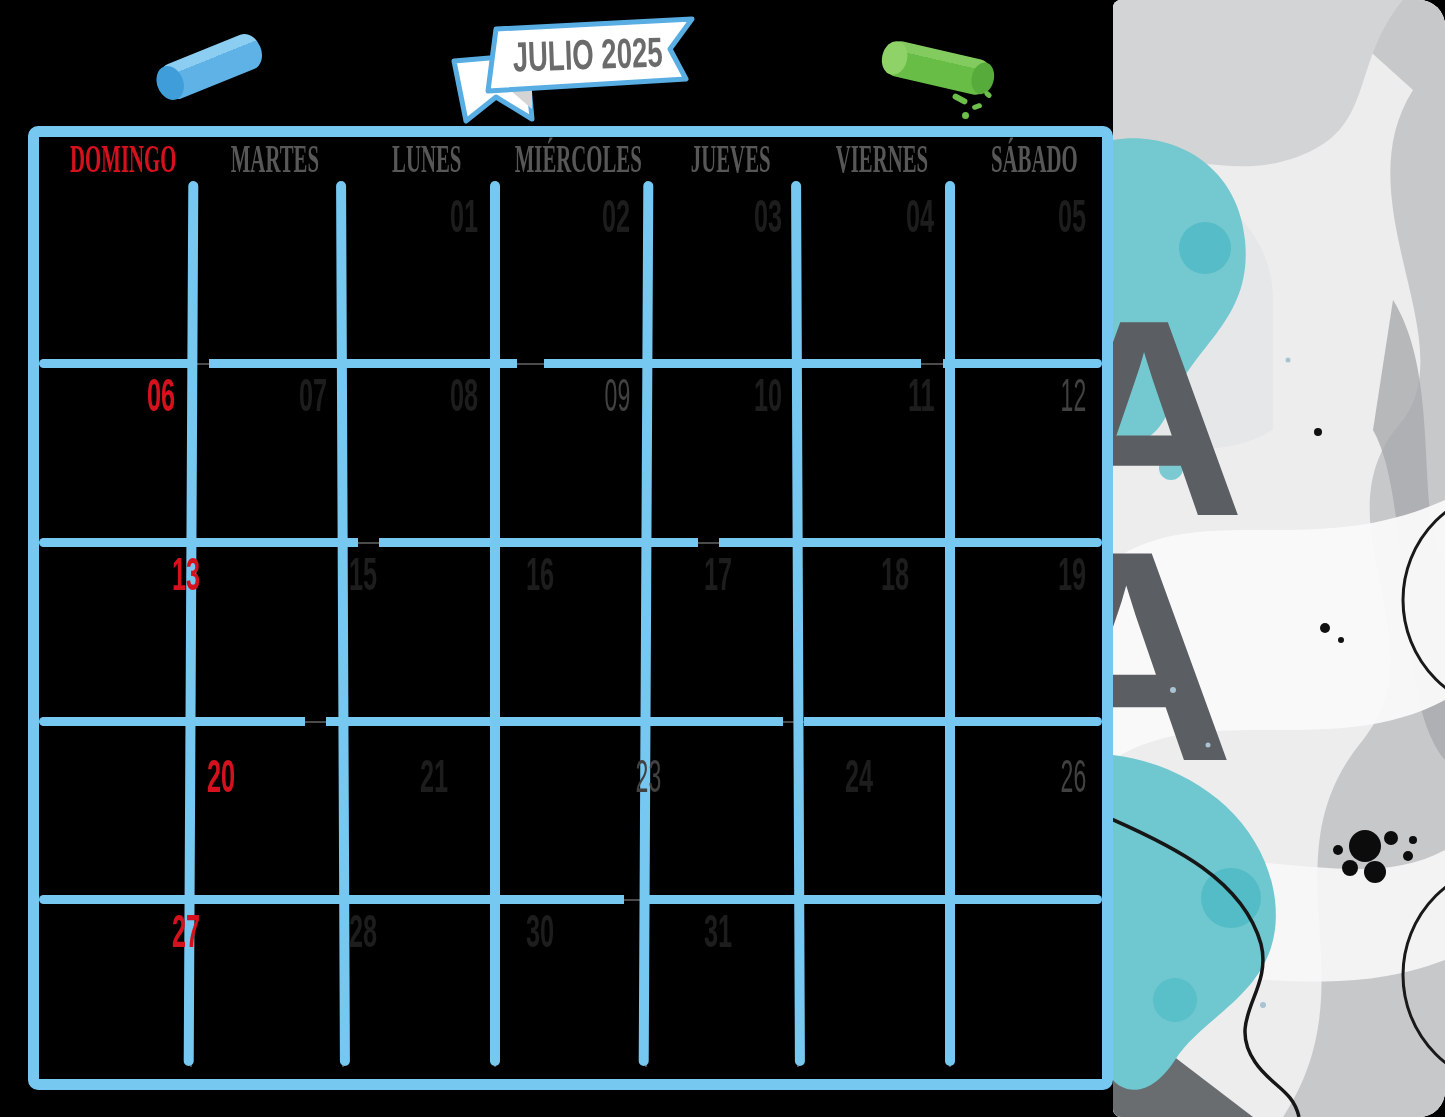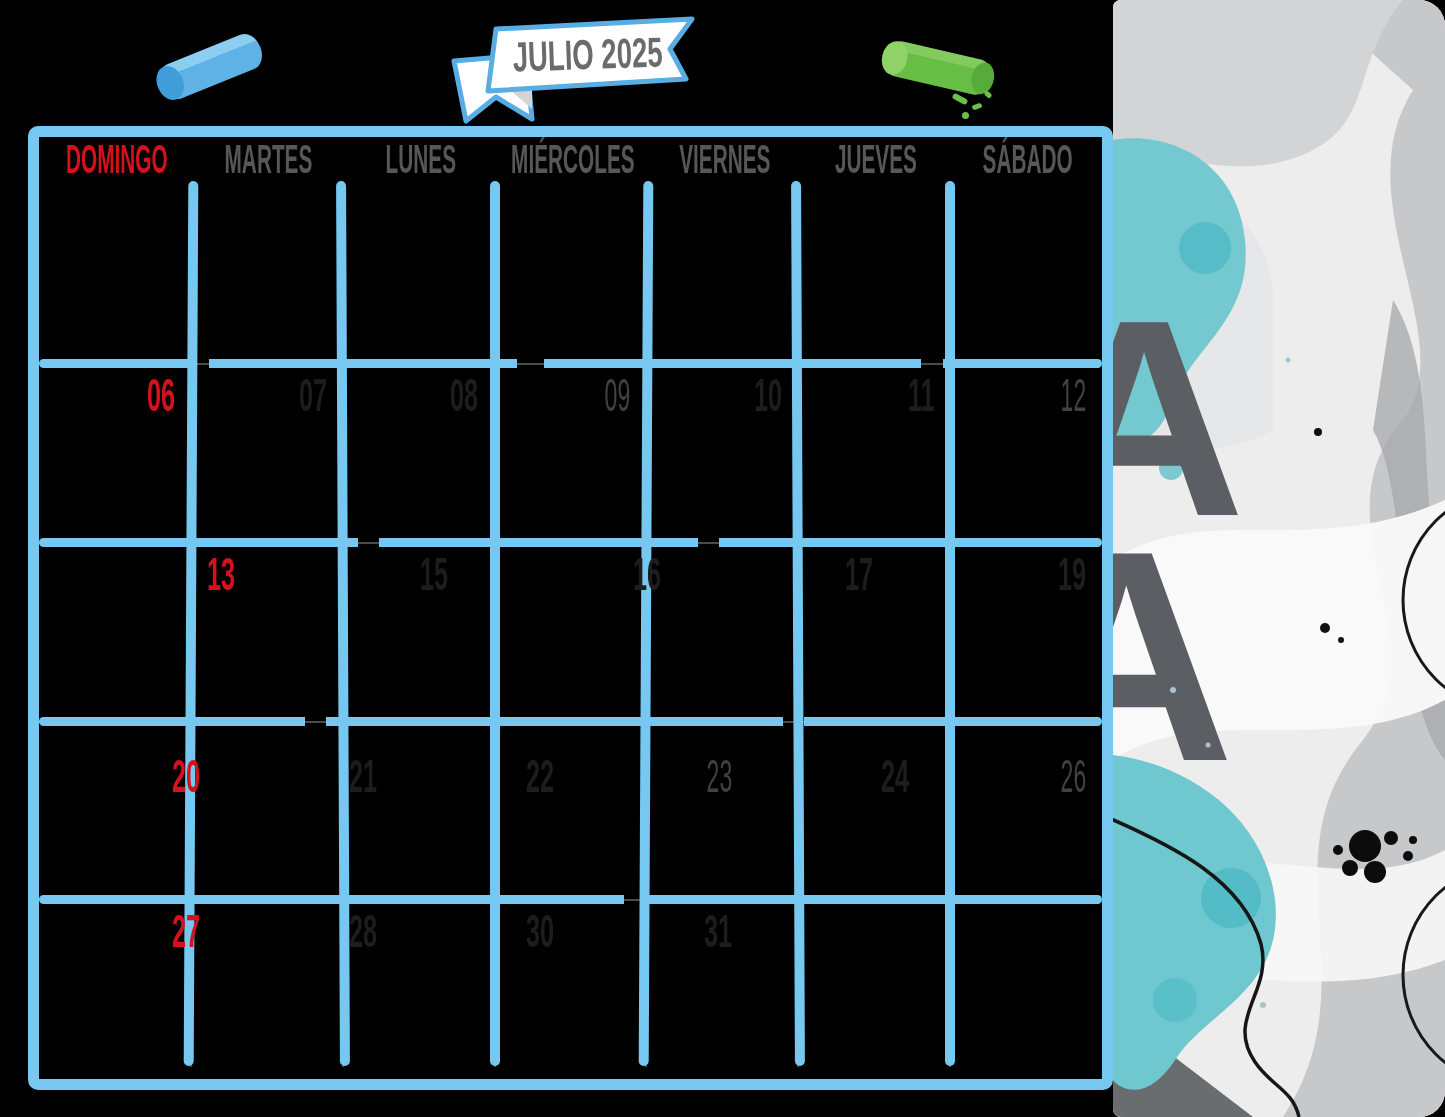--- a/index.html
+++ b/index.html
@@ -26,21 +26,21 @@
 
   
   .banner{position:absolute;left:440px;top:12px;width:268px;height:114px;}
   .banner text{font-family:"Liberation Sans",sans-serif;}
 
   
   .calendar{position:absolute;left:28px;top:126px;width:1085px;height:964px;
     border:11px solid #76c8f0;border-radius:10px;box-sizing:border-box;}
   .cal-inner{position:absolute;inset:0;}
 
-  .weekday-row{position:absolute;left:2px;top:-4px;width:100%;height:52px;display:flex;}
+  .weekday-row{position:absolute;left:8px;top:-4px;width:100%;height:52px;display:flex;font-family:Liberation Serif, serif;}
   .weekday{flex:1;display:flex;align-items:center;justify-content:center;overflow:hidden;}
   .weekday span{font-size:40px;font-weight:bold;color:#575757;transform:scaleX(.52);
     transform-origin:center;white-space:nowrap;line-height:1;}
   .weekday.sun span{color:#d5111e;}
 
   
   .tl{position:absolute;background:#4b4b4b;}
   .tlv{width:2px;top:46px;bottom:12px;}
   .tlh{height:2px;left:2px;right:2px;}
 
@@ -100,24 +100,24 @@
         <div class="weekday">
             <span>MARTES</span>
           </div>
         <div class="weekday">
             <span>LUNES</span>
           </div>
         <div class="weekday">
             <span>MIÉRCOLES</span>
           </div>
         <div class="weekday">
+            <span>JUEVES</span>
+          </div>
+        <div class="weekday">
             <span>VIERNES</span>
-          </div>
-        <div class="weekday">
-            <span>JUEVES</span>
           </div>
         <div class="weekday">
             <span>SÁBADO</span>
           </div>
       </div>
 
       <div class="tl tlv" style="left:151px"></div>
       <div class="tl tlv" style="left:303px"></div>
       <div class="tl tlv" style="left:455px"></div>
       <div class="tl tlv" style="left:606px"></div>
@@ -132,43 +132,52 @@
       <div class="bl bv r2" style="left:299px"></div>
       <div class="bl bv" style="left:451px"></div>
       <div class="bl bv r1" style="left:602px"></div>
       <div class="bl bv r2" style="left:754px"></div>
       <div class="bl bv" style="left:906px"></div>
       <div class="bl bh g2" style="top:222px"></div>
       <div class="bl bh g1" style="top:401px"></div>
       <div class="bl bh g4" style="top:580px"></div>
       <div class="bl bh g3" style="top:758px"></div>
 
+      <div class="week" style="top:48px">
+        <div class="cell"><span class="date"></span></div>
+        <div class="cell"><span class="date"></span></div>
+        <div class="cell"><span class="date">01</span></div>
+        <div class="cell"><span class="date">02</span></div>
+        <div class="cell"><span class="date">03</span></div>
+        <div class="cell"><span class="date">04</span></div>
+        <div class="cell"><span class="date">05</span></div>
+      </div>
 
       <div class="week" style="top:227px">
         <div class="cell"><span class="date red">06</span></div>
         <div class="cell"><span class="date">07</span></div>
         <div class="cell"><span class="date">08</span></div>
         <div class="cell"><span class="date muted">09</span></div>
         <div class="cell"><span class="date">10</span></div>
         <div class="cell"><span class="date">11</span></div>
         <div class="cell"><span class="date muted">12</span></div>
       </div>
 
       <div class="week" style="top:406px">
         <div class="cell"><span class="date red">13</span></div>
         <div class="cell"><span class="date">15</span></div>
         <div class="cell"><span class="date">16</span></div>
         <div class="cell"><span class="date">17</span></div>
+        <div class="cell"><span class="date">18</span></div>
         <div class="cell"><span class="date">19</span></div>
       </div>
 
       <div class="week" style="top:608px">
         <div class="cell"><span class="date red">20</span></div>
         <div class="cell"><span class="date">21</span></div>
-        <div class="cell"><span class="date">22</span></div>
         <div class="cell"><span class="date muted">23</span></div>
         <div class="cell"><span class="date">24</span></div>
         <div class="cell"><span class="date muted">26</span></div>
       </div>
 
       <div class="week" style="top:763px">
         <div class="cell"><span class="date red">27</span></div>
         <div class="cell"><span class="date">28</span></div>
         <div class="cell"><span class="date">30</span></div>
         <div class="cell"><span class="date">31</span></div>

